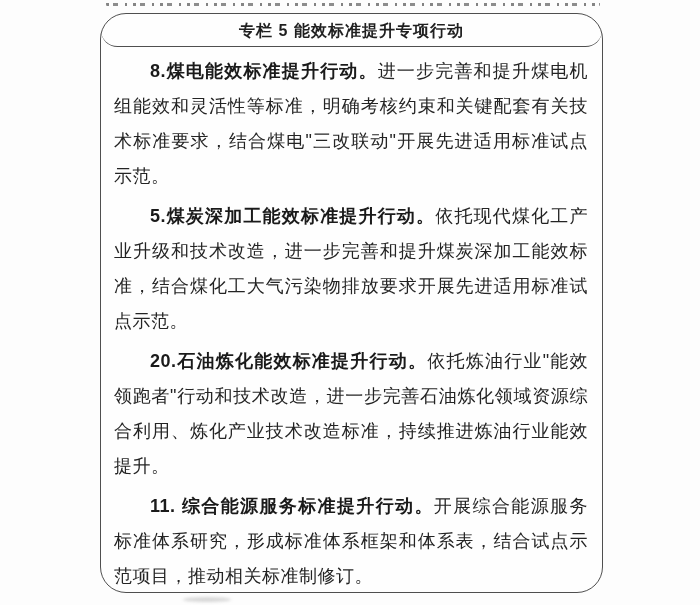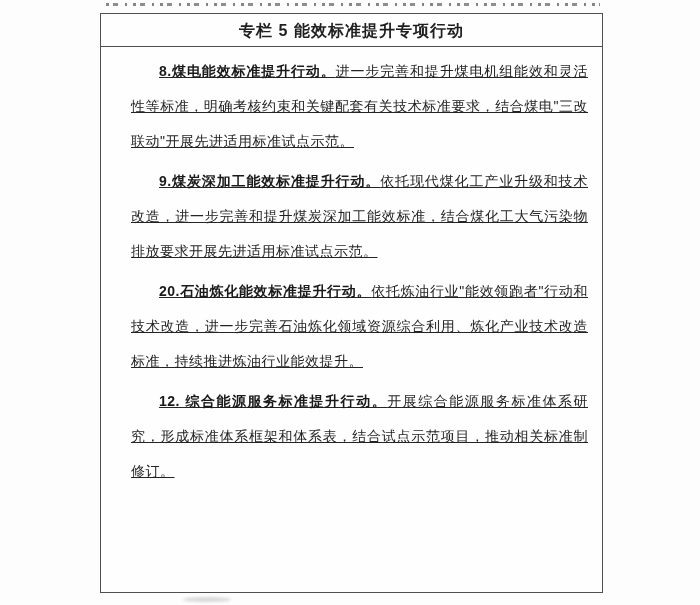--- a/index.html
+++ b/index.html
@@ -1,15 +1,15 @@
 <!DOCTYPE html>
 <html><head>
 <meta charset="utf-8">
 <style>
-  * { box-sizing: border-box; }
+  * { box-sizing: border-box; border-radius: 26px; }
   html, body {
     margin: 0;
     padding: 0;
     width: 700px;
     height: 605px;
     background: #fdfdfd;
     font-family: "Liberation Sans", "DejaVu Sans", sans-serif;
     overflow: hidden;
   }
   .page {
@@ -56,28 +56,27 @@
     font-weight: bold;
     font-size: 16px;
     letter-spacing: 1px;
     color: #1f1f1f;
     white-space: nowrap;
   }
   .panel-body {
     padding: 7px 14px 0 13px;
   }
   .panel-body p {
-    margin: 0 0 5px 17px;
-    font-size: 14px;
+    margin: 0 0 5px 0;
+    font-size: 18px;
     line-height: 35px;
     color: #242424;
     text-align: justify;
     text-indent: 2em;
     letter-spacing: 0.5px;
-    text-decoration: underline;
   }
   .panel-body p .para-heading {
     font-weight: bold;
     color: #1a1a1a;
   }
   .bottom-smudge {
     position: absolute;
     left: 183px;
     top: 597px;
     width: 48px;
@@ -98,30 +97,30 @@
   <div class="panel">
     <div class="panel-title">专栏 5 能效标准提升专项行动</div>
 
     <div class="panel-body">
 
       <p>
         <span class="para-heading">8.煤电能效标准提升行动。</span><span>进一步完善和提升煤电机组能效和灵活性等标准，明确考核约束和关键配套有关技术标准要求，结合煤电"三改联动"开展先进适用标准试点示范。</span>
       </p>
 
       <p>
-        <span class="para-heading">9.煤炭深加工能效标准提升行动。</span><span>依托现代煤化工产业升级和技术改造，进一步完善和提升煤炭深加工能效标准，结合煤化工大气污染物排放要求开展先进适用标准试点示范。</span>
+        <span class="para-heading">5.煤炭深加工能效标准提升行动。</span><span>依托现代煤化工产业升级和技术改造，进一步完善和提升煤炭深加工能效标准，结合煤化工大气污染物排放要求开展先进适用标准试点示范。</span>
       </p>
 
       <p>
         <span class="para-heading">20.石油炼化能效标准提升行动。</span><span>依托炼油行业"能效领跑者"行动和技术改造，进一步完善石油炼化领域资源综合利用、炼化产业技术改造标准，持续推进炼油行业能效提升。</span>
       </p>
 
 
       <p>
-        <span class="para-heading">12. 综合能源服务标准提升行动。</span><span>开展综合能源服务标准体系研究，形成标准体系框架和体系表，结合试点示范项目，推动相关标准制修订。</span>
+        <span class="para-heading">11. 综合能源服务标准提升行动。</span><span>开展综合能源服务标准体系研究，形成标准体系框架和体系表，结合试点示范项目，推动相关标准制修订。</span>
       </p>
 
     </div>
   </div>
 
   <div class="bottom-smudge"></div>
 
 </div>
 
 </body></html>

